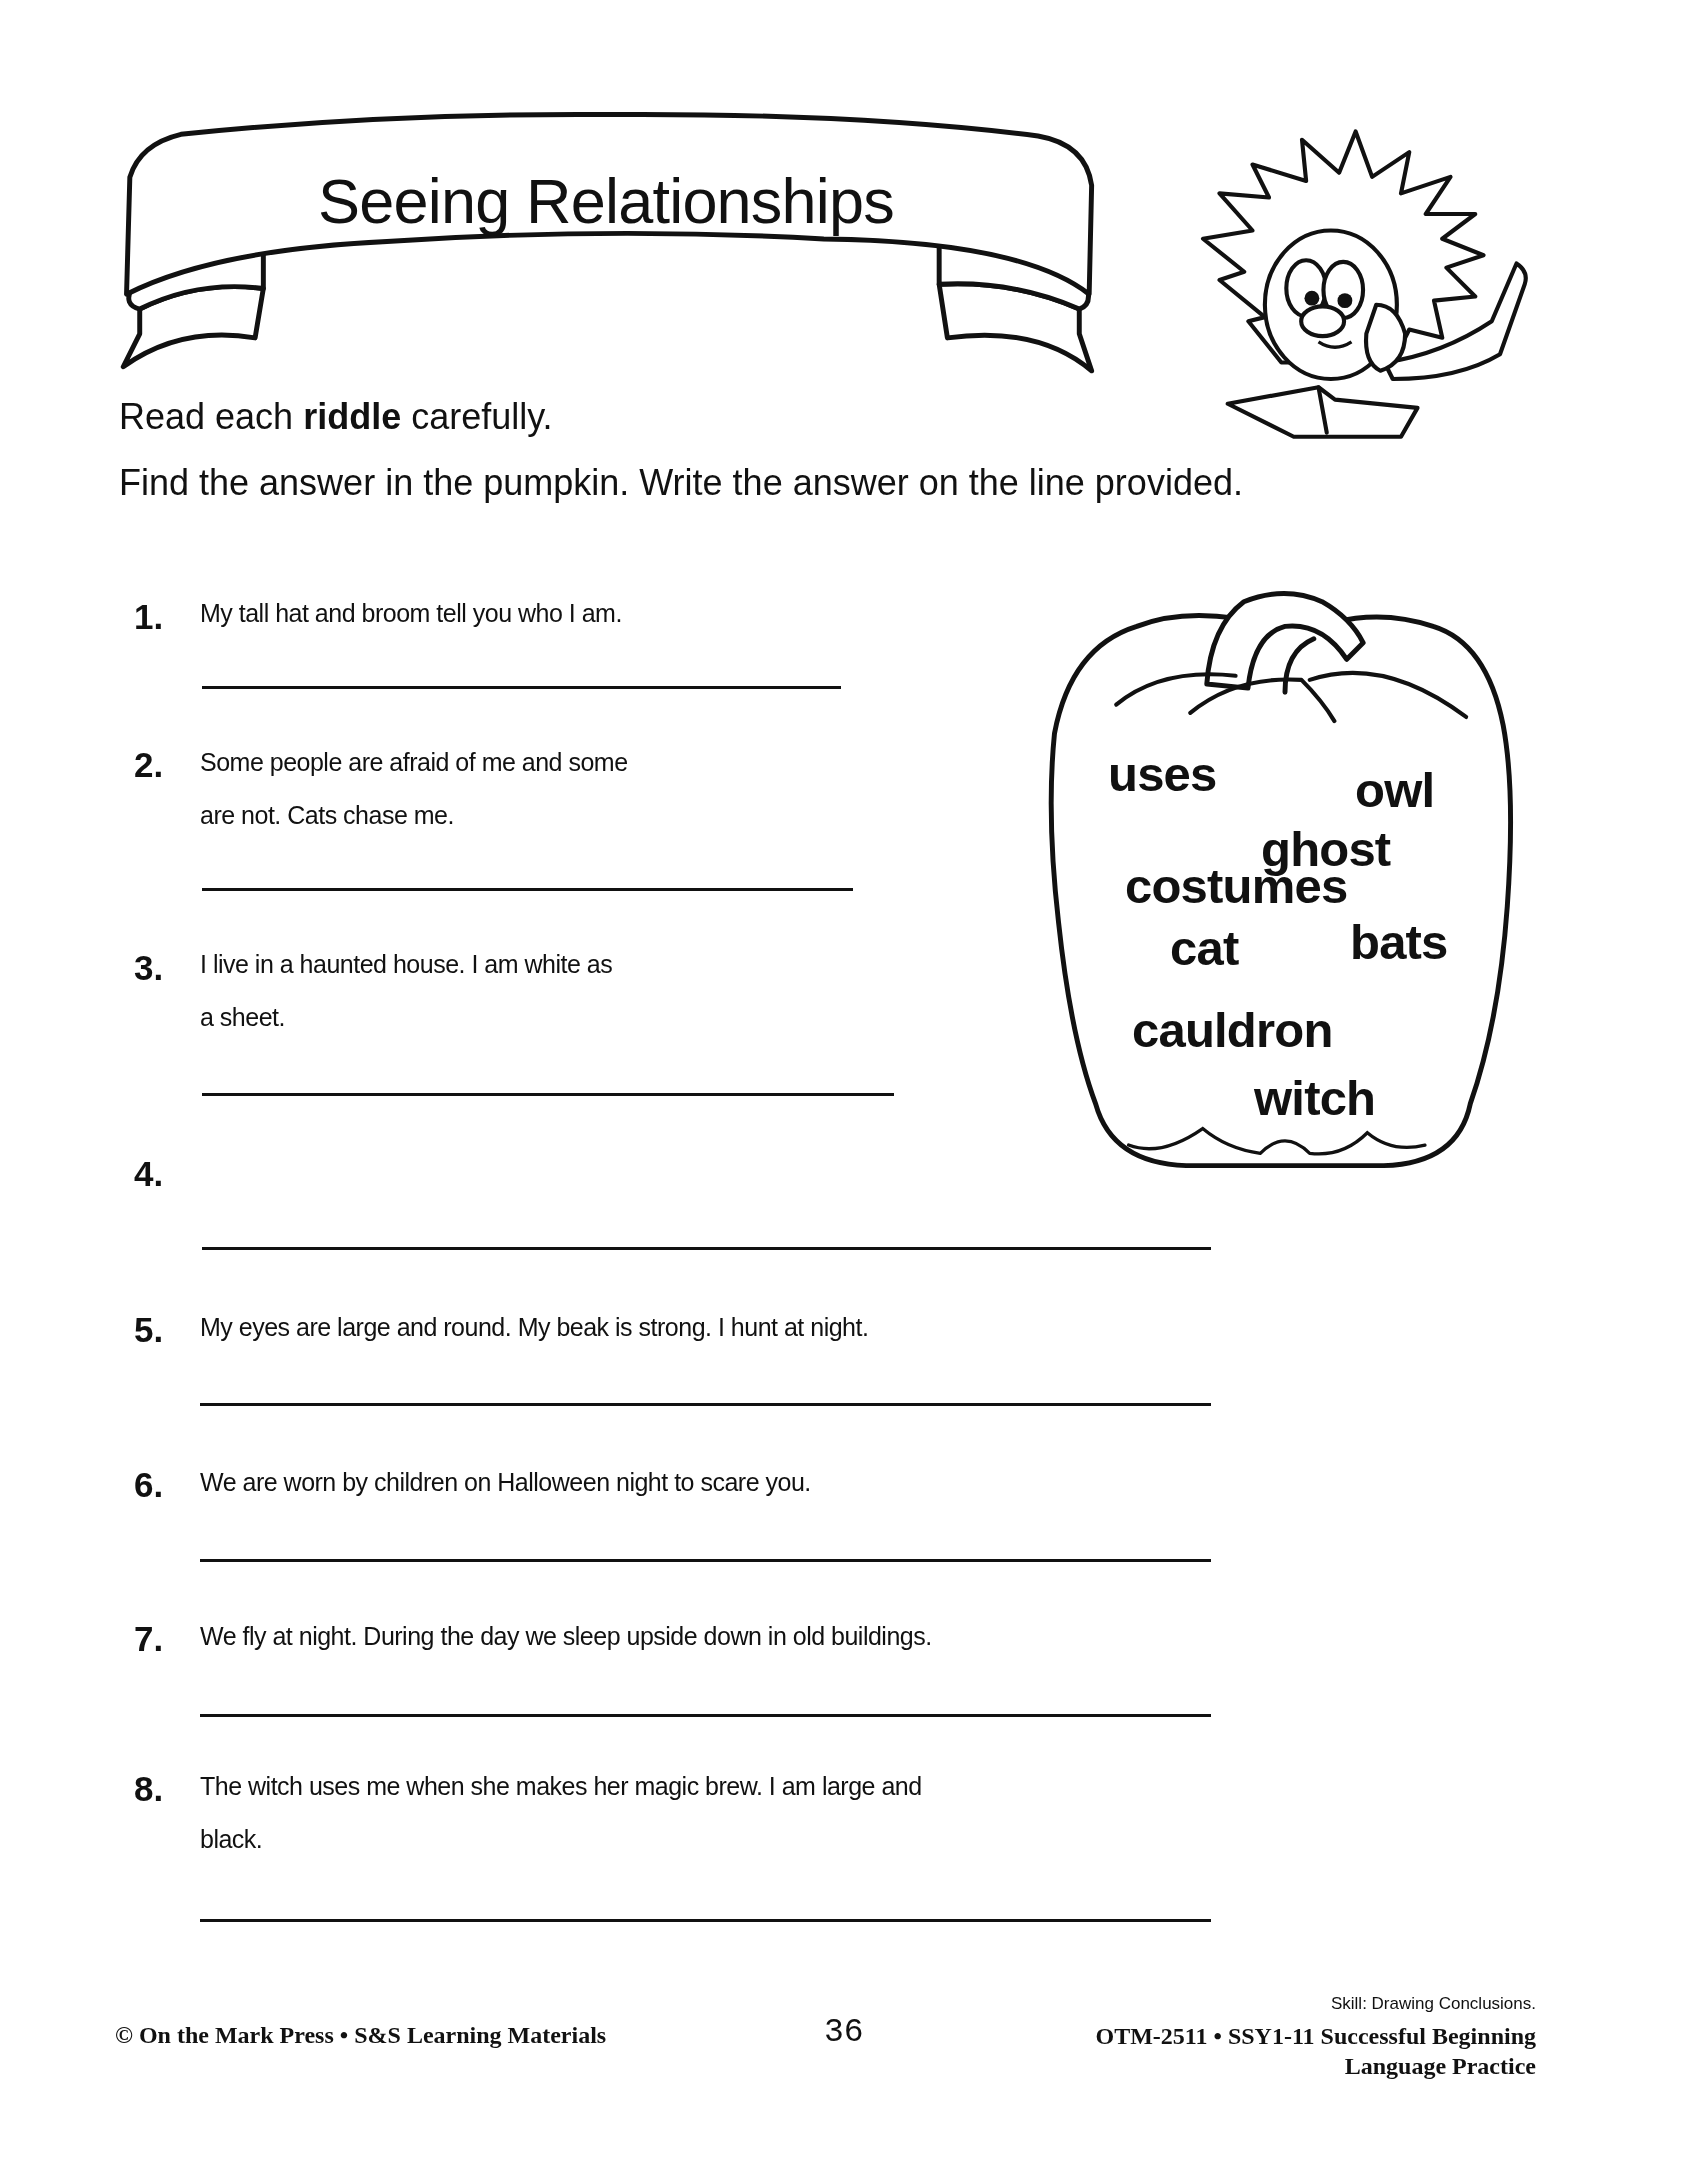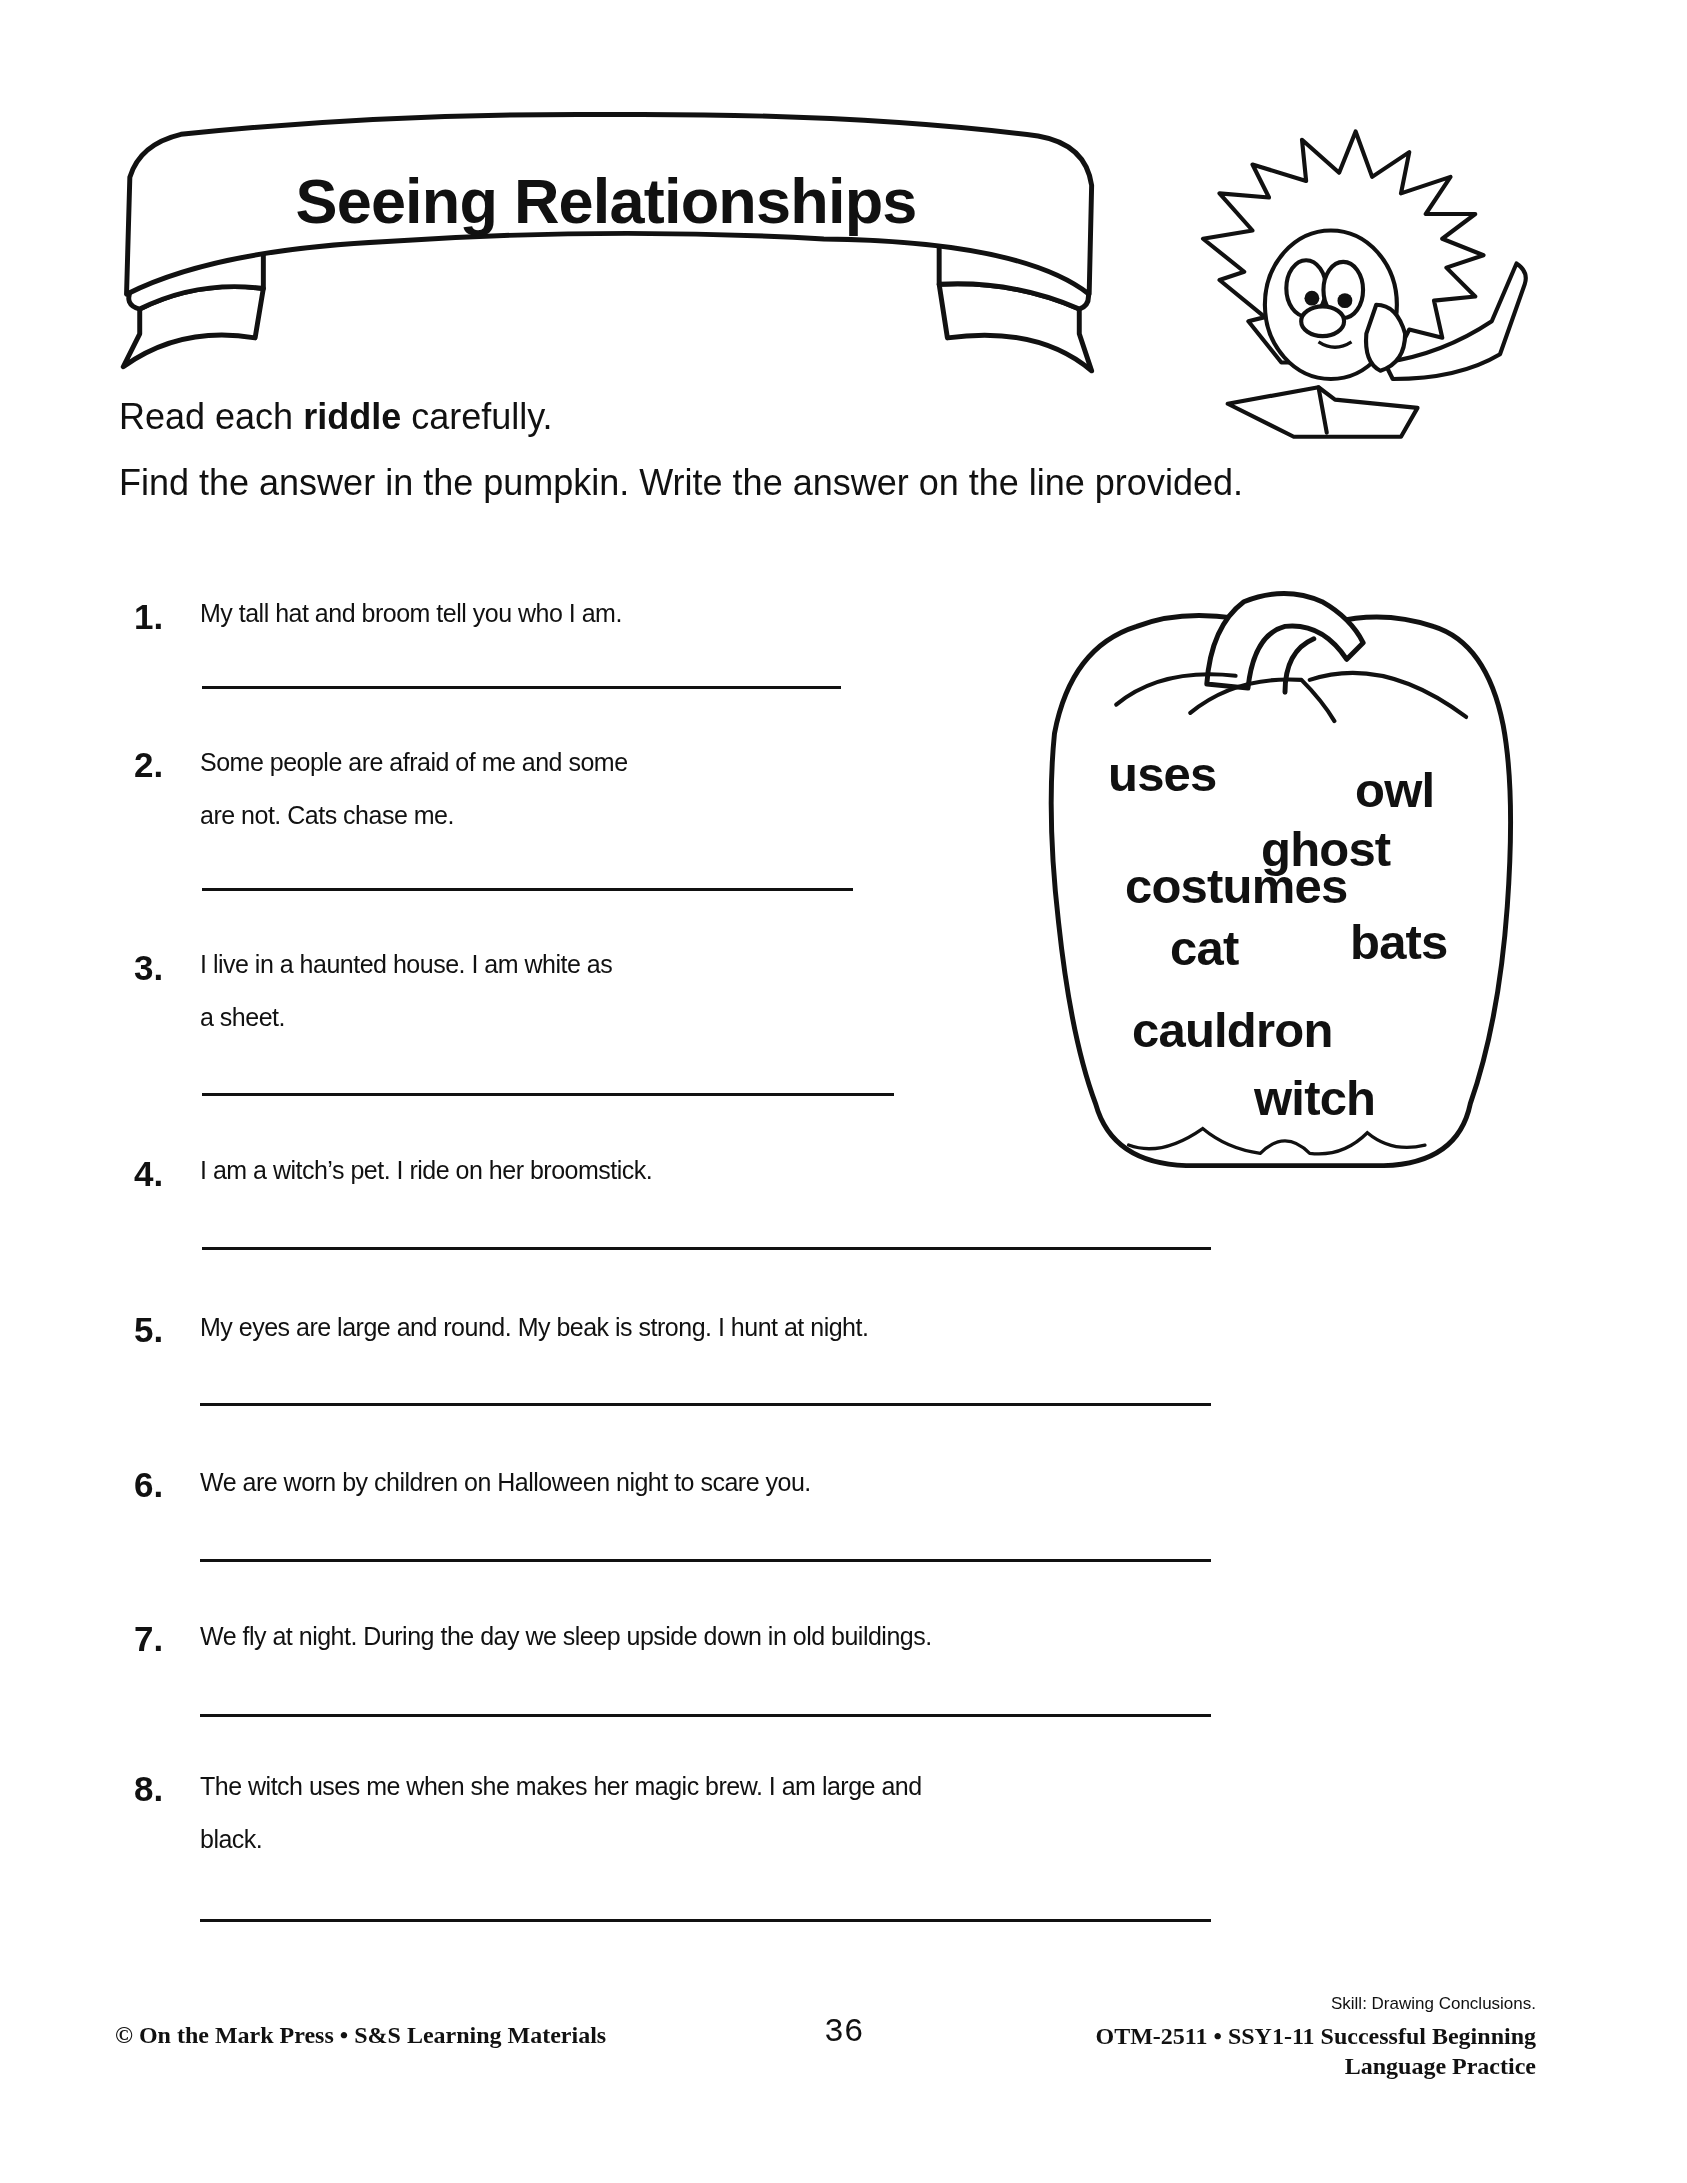--- a/index.html
+++ b/index.html
@@ -3,21 +3,21 @@
 <meta charset="utf-8">
 <style>
   html, body { margin: 0; padding: 0; background: #ffffff; }
   body { width: 1687px; height: 2183px; position: relative; overflow: hidden; color: #111111;
          font-family: "Liberation Sans", "DejaVu Sans", sans-serif; }
   .page { position: absolute; left: 0; top: 0; width: 1687px; height: 2183px; background: #ffffff; }
 
   
   .banner-svg { position: absolute; left: 115px; top: 103px; width: 989px; height: 272px; }
   .title { position: absolute; left: 124px; top: 170px; width: 964px; text-align: center;
-           font-size: 63px; font-weight: bold; letter-spacing: -0.8px; line-height: 1; white-space: nowrap; }
+           font-size: 63px; font-weight: normal; letter-spacing: -0.8px; line-height: 1; white-space: nowrap; }
 
   
   .mascot-svg { position: absolute; left: 1170px; top: 115px; width: 363px; height: 330px; }
 
   
   .instr { position: absolute; left: 119px; font-size: 36px; line-height: 1; white-space: nowrap; }
   .instr b { font-weight: bold; }
 
   
   .num { position: absolute; left: 134px; font-size: 35px; font-weight: bold; line-height: 1; }
@@ -99,23 +99,20 @@
   <div class="answer-line" style="left:202px; top:888px; width:651px;"></div>
 
   <div class="num" style="top:950px;">3.</div>
   <div class="riddle" style="top:938px;">
       <div>I live in a haunted house.  I am white as</div>
       <div>a sheet.</div>
     </div>
   <div class="answer-line" style="left:202px; top:1093px; width:692px;"></div>
 
   <div class="num" style="top:1156px;">4.</div>
-  <div class="riddle" style="top:1144px;">
-      <div>I am a witch’s pet.  I ride on her broomstick.</div>
-    </div>
   <div class="answer-line" style="left:202px; top:1247px; width:1009px;"></div>
 
   <div class="num" style="top:1312px;">5.</div>
   <div class="riddle" style="top:1301px;">
       <div>My eyes are large and round.  My beak is strong.  I hunt at night.</div>
     </div>
   <div class="answer-line" style="left:200px; top:1403px; width:1011px;"></div>
 
   <div class="num" style="top:1467px;">6.</div>
   <div class="riddle" style="top:1456px;">

